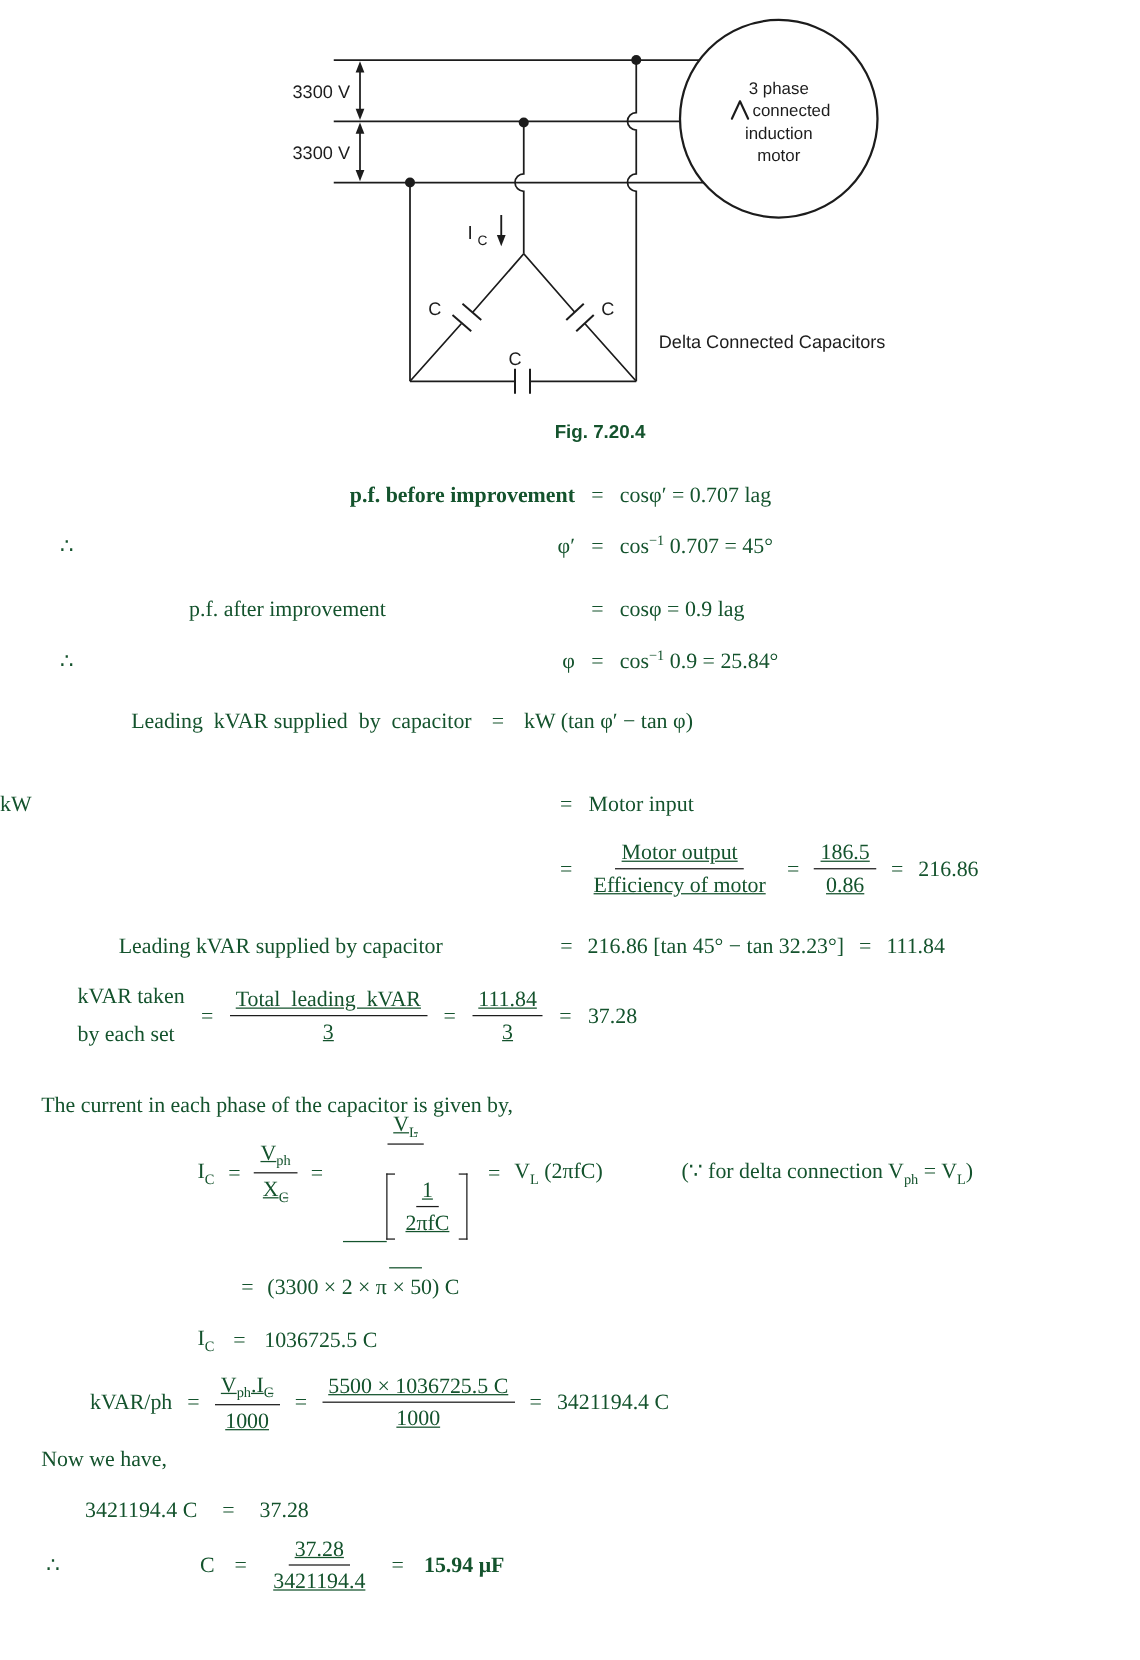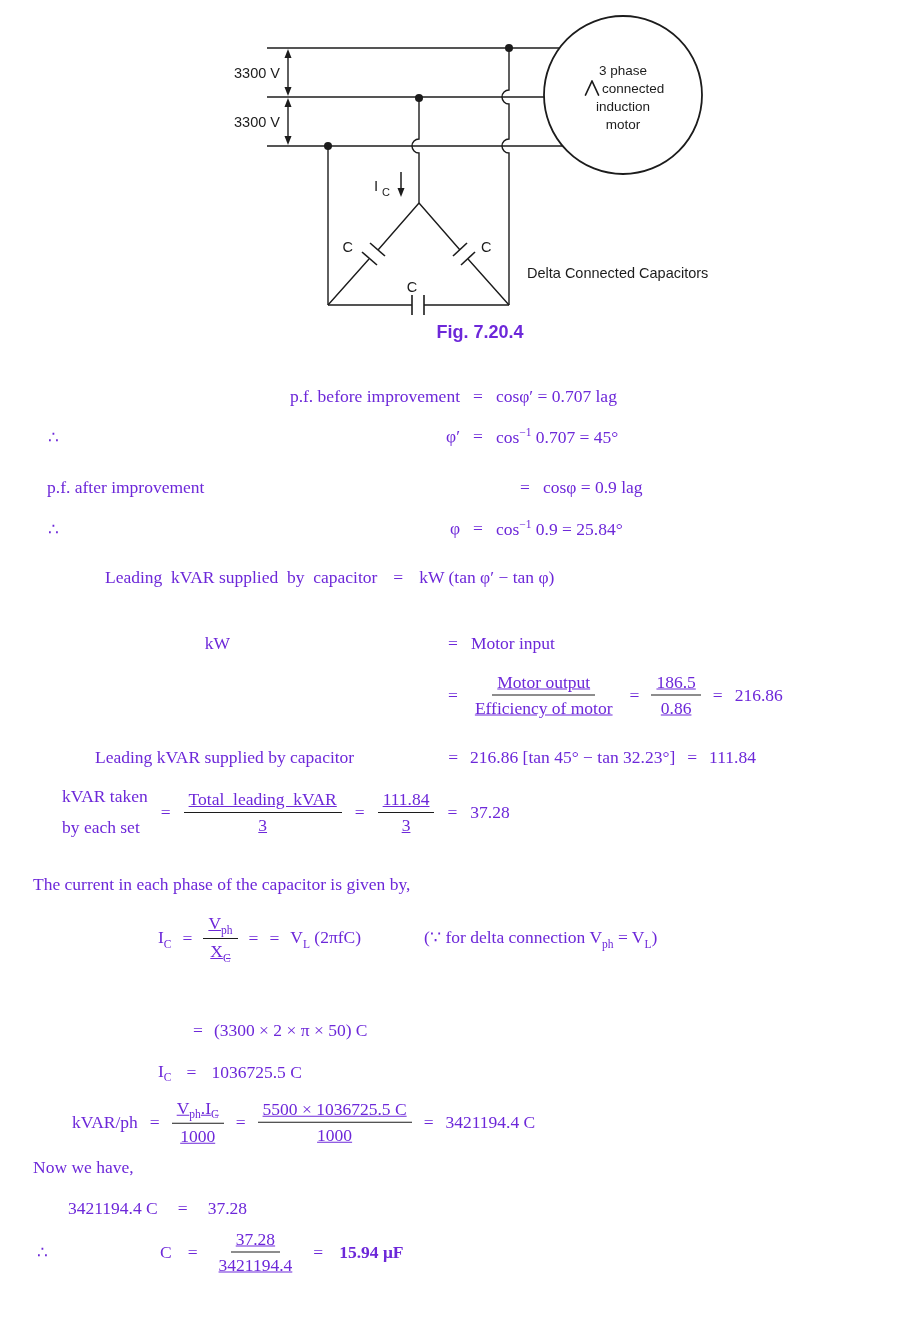--- a/index.html
+++ b/index.html
@@ -1,35 +1,35 @@
 <!DOCTYPE html>
 <html><head>
 <meta charset="utf-8">
 <style>
   html,body{margin:0;padding:0;background:#ffffff;}
   #page{position:relative;width:912px;height:1328px;background:#ffffff;overflow:hidden;
-        font-family:"Liberation Serif","DejaVu Serif",serif;color:#6d28d9;}
+        font-family:"Liberation Serif","DejaVu Serif",serif;color:#14532d;}
   svg text{font-family:"Liberation Sans","DejaVu Sans",sans-serif;fill:#1c1c1c;}
   .row{position:absolute;display:flex;align-items:center;white-space:pre;
        font-size:17.5px;transform:translateY(-50%);}
   .tf{position:absolute;font-size:17px;transform:translateY(-50%);}
   .frac{display:inline-flex;flex-direction:column;align-items:center;text-decoration:underline;}
   .frac .num{padding:0 5px 2px;border-bottom:1.5px solid #1c1c1c;text-align:center;}
   .frac .den{padding:2px 5px 0;text-align:center;}
   .stack{display:flex;flex-direction:column;row-gap:10px;align-items:flex-start;}
   .sb{font-size:11.5px;vertical-align:-4.5px;}
   .sp{font-size:11.5px;vertical-align:6.5px;}
   .bold{font-weight:bold;}
   .brk{display:inline-flex;align-items:stretch;}
   .br-edge{width:6px;}
   .br-l{border-left:1.5px solid #1c1c1c;border-top:1.5px solid #1c1c1c;border-bottom:1.5px solid #1c1c1c;}
   .br-r{border-right:1.5px solid #1c1c1c;border-top:1.5px solid #1c1c1c;border-bottom:1.5px solid #1c1c1c;}
   .brk .frac{margin:3px 3px;}
-  .figcap{position:absolute;left:60px;width:840px;top:322px;text-align:center;
-          font-family:"Liberation Sans","DejaVu Sans",sans-serif;font-weight:bold;font-size:18px;}
+  .figcap{position:absolute;left:60px;width:840px;top:337px;text-align:center;
+          font-family:"Liberation Sans","DejaVu Sans",sans-serif;font-weight:bold;font-size:15px;}
 </style>
 </head>
 <body>
 
 <div id="page">
 
   <svg width="912" height="335" viewBox="0 0 912 335" style="position:absolute;left:0;top:0;">
     <g stroke="#1c1c1c" stroke-width="1.4" fill="none">
       <line x1="267" y1="48" x2="600" y2="48"></line>
       <line x1="267" y1="97" x2="600" y2="97"></line>
@@ -90,53 +90,53 @@
     <text x="353" y="252" font-size="14.5" text-anchor="end">C</text>
     <text x="481" y="252" font-size="14.5" text-anchor="start">C</text>
     <text x="412" y="292" font-size="14.5" text-anchor="middle">C</text>
 
     <text x="527" y="278" font-size="14.5" text-anchor="start">Delta Connected Capacitors</text>
   </svg>
 
   <div class="figcap">Fig. 7.20.4</div>
 
   <div class="row" style="left:0;top:396px;gap:13px;">
-    <span style="width:460px;text-align:right;">p.f. before improvement</span>
+    <span style="width:460px;text-align:right;font-weight:bold;">p.f. before improvement</span>
     <span>=</span>
     <span>cosφ′ = 0.707 lag</span>
   </div>
 
   <span class="tf" style="left:48px;top:437px;">∴</span>
   <div class="row" style="left:0;top:437px;gap:13px;">
     <span style="width:460px;text-align:right;">φ′</span>
     <span>=</span>
     <span><span>cos</span><span class="sp">−1</span><span> 0.707 = 45°</span></span>
   </div>
 
   <div class="row" style="left:0;top:487px;gap:13px;">
-    <span style="width:460px;text-align:left;margin-left:47px;">p.f. after improvement</span>
+    <span style="width:460px;text-align:center;">p.f. after improvement</span>
     <span>=</span>
     <span>cosφ = 0.9 lag</span>
   </div>
 
   <span class="tf" style="left:48px;top:529px;">∴</span>
   <div class="row" style="left:0;top:529px;gap:13px;">
     <span style="width:460px;text-align:right;">φ</span>
     <span>=</span>
     <span><span>cos</span><span class="sp">−1</span><span> 0.9 = 25.84°</span></span>
   </div>
 
   <div class="row" style="left:105px;top:577px;gap:16px;">
     <span>Leading  kVAR supplied  by  capacitor</span>
     <span>=</span>
     <span>kW (tan φ′ − tan φ)</span>
   </div>
 
   <div class="row" style="left:0;top:643px;gap:13px;">
-    <span style="width:435px;text-align:center;">kW</span>
+    <span style="width:435px;text-align:left;">kW</span>
     <span>=</span>
     <span>Motor input</span>
   </div>
 
   <div class="row" style="left:448px;top:695px;gap:12px;">
     <span>=</span>
     <span class="frac">
       <span class="num">Motor output</span>
       <span class="den">Efficiency of motor</span>
     </span>
@@ -179,20 +179,33 @@
   <div class="row" style="left:33px;top:884px;">The current in each phase of the capacitor is given by,</div>
 
   <div class="row" style="left:158px;top:938px;gap:11px;">
     <span><span>I</span><span class="sb">C</span></span>
     <span>=</span>
     <span class="frac">
       <span class="num"><span>V</span><span class="sb">ph</span></span>
       <span class="den"><span>X</span><span class="sb">C</span></span>
     </span>
     <span>=</span>
+    <span class="frac" style="transform:translateY(15px);">
+      <span class="num"><span>V</span><span class="sb">L</span></span>
+      <span class="den">
+        <span class="brk">
+          <span class="br-edge br-l"></span>
+          <span class="frac">
+            <span class="num">1</span>
+            <span class="den">2πfC</span>
+          </span>
+          <span class="br-edge br-r"></span>
+        </span>
+      </span>
+    </span>
     <span>=</span>
     <span><span>V</span><span class="sb">L</span><span> (2πfC)</span></span>
     <span style="margin-left:52px;text-align:center;"><span>(∵ for delta connection V</span><span class="sb">ph</span><span> = V</span><span class="sb">L</span><span>)</span></span>
   </div>
 
   <div class="row" style="left:193px;top:1030px;gap:11px;">
     <span>=</span>
     <span>(3300 × 2 × π × 50) C</span>
   </div>
 

